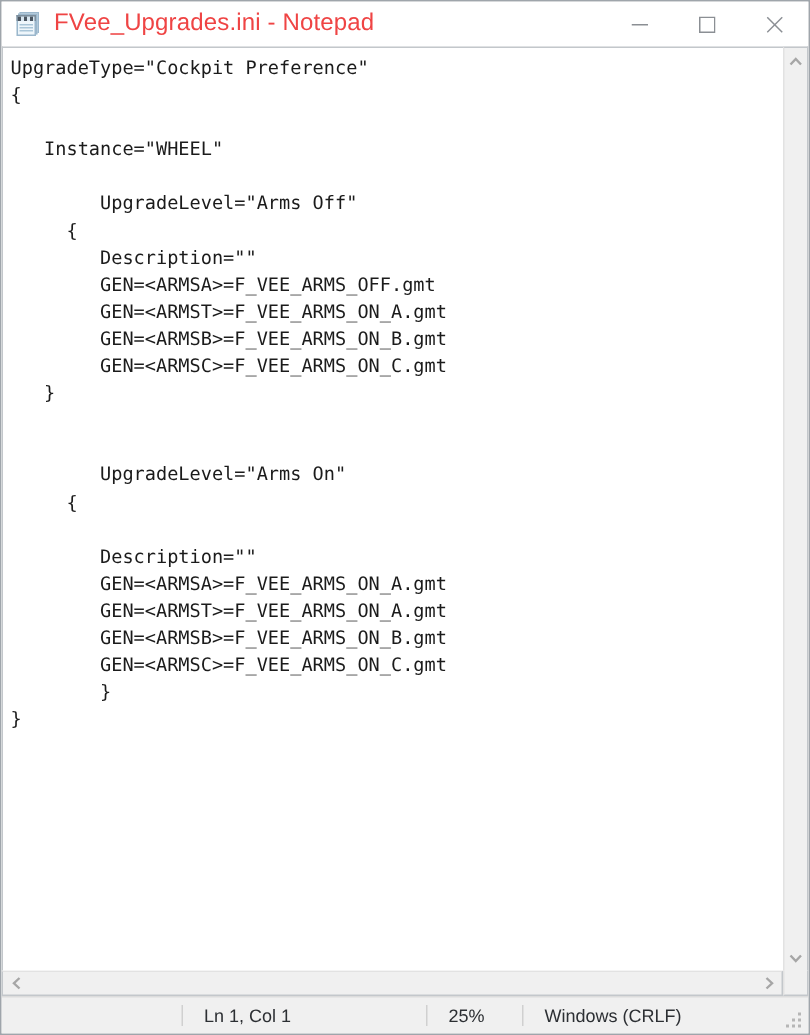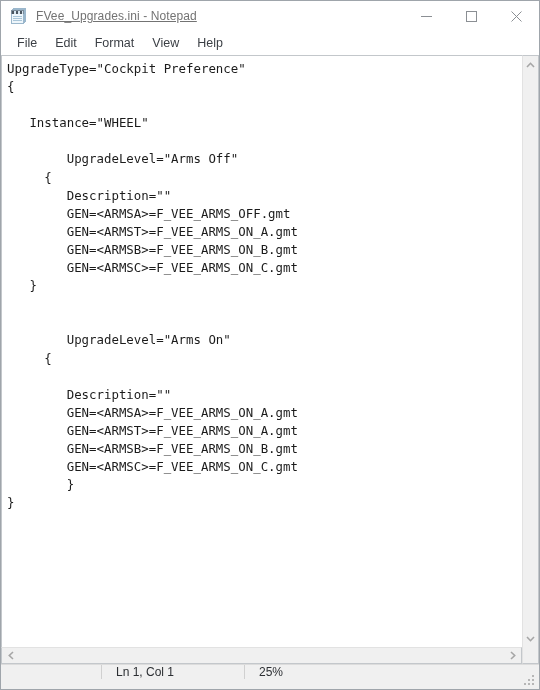--- a/index.html
+++ b/index.html
@@ -66,25 +66,24 @@
     left: 3px;
     width: 9px;
     height: 1px;
     background: #a9c5d8;
   }
   .app-icon .rule.r1 { top: 8px; }
   .app-icon .rule.r2 { top: 10px; }
   .app-icon .rule.r3 { top: 12px; }
 
   .title-text {
-    font-size: 12px;
-    color: #737373;
+    font-size: 16px;
+    color: #ef4444;
     letter-spacing: 0.1px;
     white-space: nowrap;
-    text-decoration: underline;
   }
 
   .caption-buttons {
     position: absolute;
     right: 0;
     top: 0;
     height: 30px;
     display: flex;
   }
   .cap-btn {
@@ -214,25 +213,26 @@
     box-sizing: border-box;
   }
 
   
   .statusbar {
     flex: 0 0 25px;
     height: 25px;
     background: #f0f0f0;
     border-top: 1px solid #dcdcdc;
     display: flex;
-    align-items: flex-start;
+    align-items: center;
     font-size: 12px;
     color: #2c2f33;
     position: relative;
     box-sizing: border-box;
+    gap: 20px;
   }
   .status-cell {
     display: flex;
     align-items: center;
     box-sizing: border-box;
     padding-left: 14px;
     white-space: nowrap;
   }
   .status-cell.sep { border-left: 1px solid #d0d0d0; }
   .sc-spacer  { width: 100px; padding-left: 0; }
@@ -285,27 +285,20 @@
       </button>
       <button class="cap-btn close">
         <svg width="11" height="11" viewBox="0 0 11 11">
           <line x1="0.5" y1="0.5" x2="10.5" y2="10.5" stroke="#8b8f94" stroke-width="1"></line>
           <line x1="10.5" y1="0.5" x2="0.5" y2="10.5" stroke="#8b8f94" stroke-width="1"></line>
         </svg>
       </button>
     </div>
   </div>
 
-  <div class="menubar">
-    <div class="menu-item">File</div>
-    <div class="menu-item">Edit</div>
-    <div class="menu-item">Format</div>
-    <div class="menu-item">View</div>
-    <div class="menu-item">Help</div>
-  </div>
 
   <div class="editor-wrap">
     <div class="editor-row">
 
       <div class="text-area">
         <pre class="code">UpgradeType="Cockpit Preference"
 {
 
    Instance="WHEEL"
 
@@ -360,20 +353,21 @@
       </div>
     </div>
 
     <div class="scroll-corner"></div>
   </div>
 
   <div class="statusbar">
     <div class="status-cell sc-spacer"></div>
     <div class="status-cell sc-lncol sep">Ln 1, Col 1</div>
     <div class="status-cell sc-zoom sep">25%</div>
+    <div class="status-cell sc-eol sep">Windows (CRLF)</div>
 
     <div class="grip">
       <i style="left:8px; top:0px;"></i>
       <i style="left:4px; top:4px;"></i>
         <i style="left:8px; top:4px;"></i>
       <i style="left:0px; top:8px;"></i>
         <i style="left:4px; top:8px;"></i>
         <i style="left:8px; top:8px;"></i>
     </div>
   </div>

